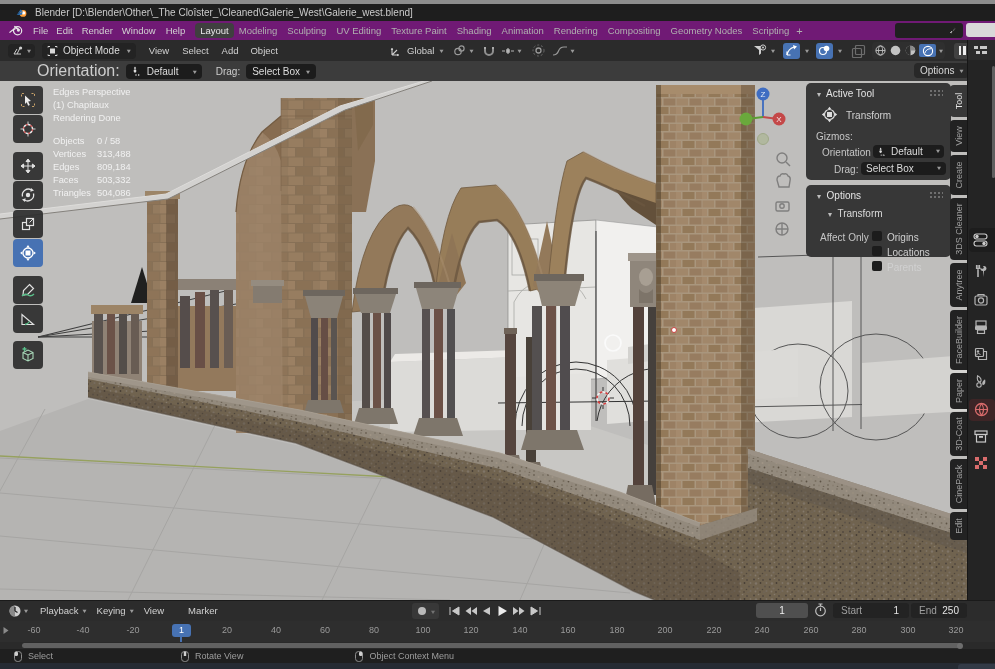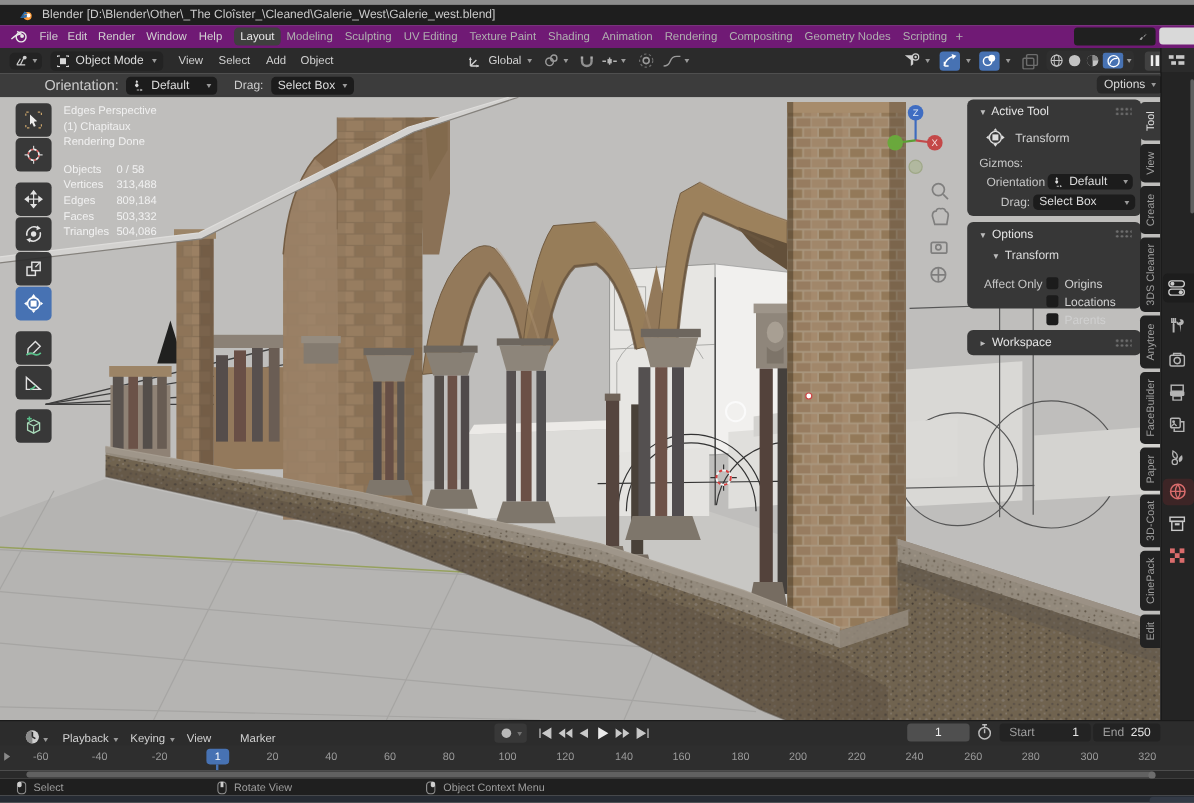--- a/index.html
+++ b/index.html
@@ -184,21 +184,21 @@
       <span class="car" style="margin-left:3px;">▾</span>
     </div>
     <div class="row" style="margin-left:9px;background:#414141;border-radius:3px;width:16px;height:16px;justify-content:center;">
       <div style="width:2.5px;height:9px;background:#ededed;margin:0 1px;"></div>
       <div style="width:2.5px;height:9px;background:#ededed;margin:0 1px;"></div>
     </div>
   </div>
 
   <div class="abs" style="left:0;top:61px;width:967px;height:20px;background:#3c3c3c;"></div>
   <div class="abs row" style="left:0;top:61px;width:967px;height:20px;">
-    <span style="color:#cdcdcd;font-size:12px;margin-left:37px;">Orientation:</span>
+    <span style="color:#cdcdcd;font-size:16px;margin-left:37px;">Orientation:</span>
     <div class="dd2" style="margin-left:6px;padding:2px 5px;width:66px;">
       <svg width="10" height="11" viewBox="0 0 10 11">
           <path d="M4 1.5 v6 M4 9 h4" stroke="#bbb" stroke-width="1" stroke-dasharray="2 1.2" fill="none"></path>
           <circle cx="4" cy="5" r="1.4" fill="#ddd"></circle>
           <path d="M7 8 l2 1 -2 1z" fill="#bbb"></path>
           <path d="M4 0.6 l-1.2 2 h2.4z" fill="#ddd"></path>
         </svg>
       <span style="margin-left:6px;">Default</span>
       <span class="car" style="margin-left:auto;">▾</span>
     </div>
@@ -577,24 +577,20 @@
     <div style="color:#e4e4e4;font-size:10px;padding:5px 0 0 11px;"><span style="color:#bdbdbd;font-size:8px;">▾</span>&nbsp; Options</div>
     <div style="color:#dadada;font-size:10px;padding:7px 0 0 22px;"><span style="color:#bdbdbd;font-size:8px;">▾</span>&nbsp; Transform</div>
     <div style="position:absolute;left:14px;top:47px;color:#c6c6c6;font-size:10px;">Affect Only</div>
     <div style="position:absolute;left:66px;top:46px;width:10px;height:10px;background:#1c1c1c;border-radius:2px;"></div>
     <div style="position:absolute;left:81px;top:47px;color:#d0d0d0;font-size:10px;">Origins</div>
     <div style="position:absolute;left:66px;top:61px;width:10px;height:10px;background:#1c1c1c;border-radius:2px;"></div>
     <div style="position:absolute;left:81px;top:62px;color:#d0d0d0;font-size:10px;">Locations</div>
     <div style="position:absolute;left:66px;top:76px;width:10px;height:10px;background:#1c1c1c;border-radius:2px;"></div>
     <div style="position:absolute;left:81px;top:77px;color:#d0d0d0;font-size:10px;">Parents</div>
   </div>
-  <div class="panelsec" style="top:275px;height:21px;">
-    <div class="grip" style="top:7px;"></div>
-    <div style="color:#e4e4e4;font-size:10px;padding:5px 0 0 11px;"><span style="color:#bdbdbd;font-size:8px;">▸</span>&nbsp; Workspace</div>
-  </div>
 
   <div class="vtab active" style="top:85px;height:32px;">
       <span>Tool</span>
     </div>
   <div class="vtab" style="top:120px;height:32px;">
       <span>View</span>
     </div>
   <div class="vtab" style="top:155px;height:40px;">
       <span>Create</span>
     </div>
@@ -677,21 +673,21 @@
       <g fill="#d96c6c">
         <rect x="1" y="1" width="4" height="4"></rect>
         <rect x="9" y="1" width="4" height="4"></rect>
         <rect x="5" y="5" width="4" height="4"></rect>
         <rect x="1" y="9" width="4" height="4"></rect>
         <rect x="9" y="9" width="4" height="4"></rect>
       </g>
     </svg>
 
   <div class="abs" style="left:0;top:600px;width:995px;height:21px;background:#2c2c2c;border-top:1px solid #1a1a1a;"></div>
-  <div class="abs row" style="left:12px;top:600px;height:21px;align-items:flex-end;">
+  <div class="abs row" style="left:0;top:600px;height:21px;">
     <svg width="14" height="14" style="margin-left:8px;" viewBox="0 0 14 14">
         <circle cx="7" cy="7" r="5.5" fill="#cfcfcf"></circle>
         <path d="M7 1.5 A5.5 5.5 0 0 0 7 12.5 z" fill="#8a8a8a"></path>
         <path d="M7 7 L7 3 M7 7 L9.5 8.5" stroke="#262626" stroke-width="1.3"></path>
       </svg>
     <span class="car" style="margin-left:2px;">▾</span>
     <span class="txt" style="margin-left:12px;">Playback</span>
       <span class="car" style="margin-left:4px;">▾</span>
     <span class="txt" style="margin-left:10px;">Keying</span>
       <span class="car" style="margin-left:4px;">▾</span>

